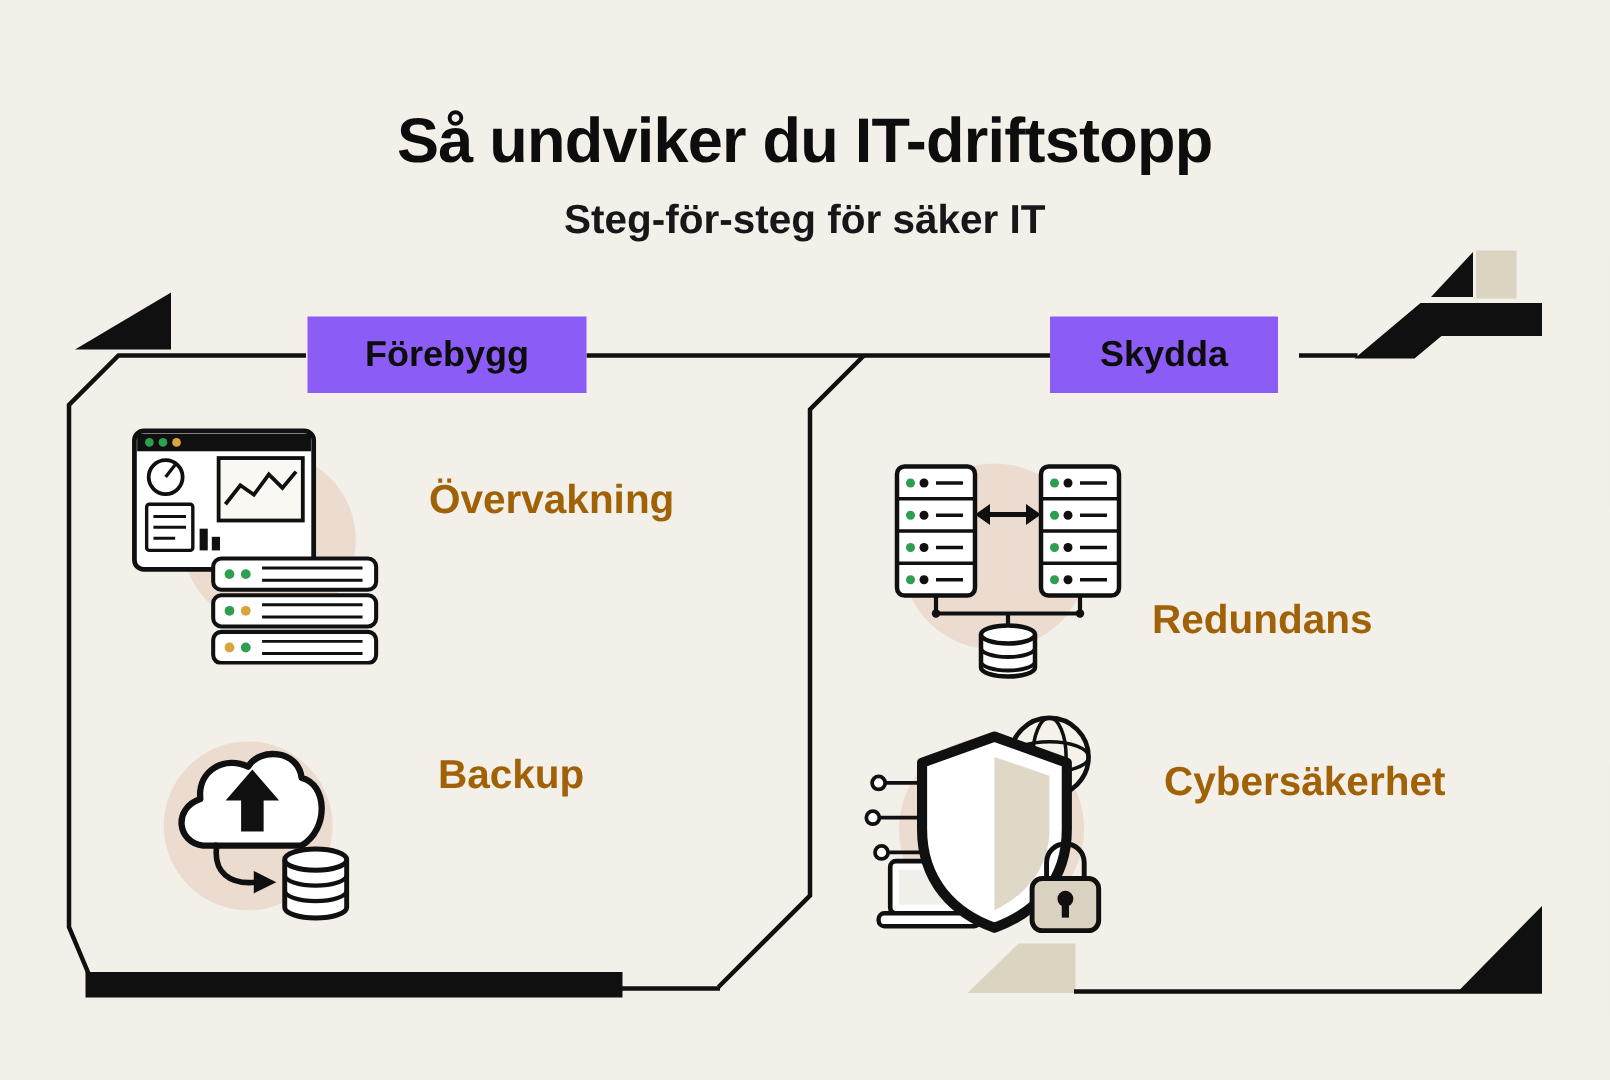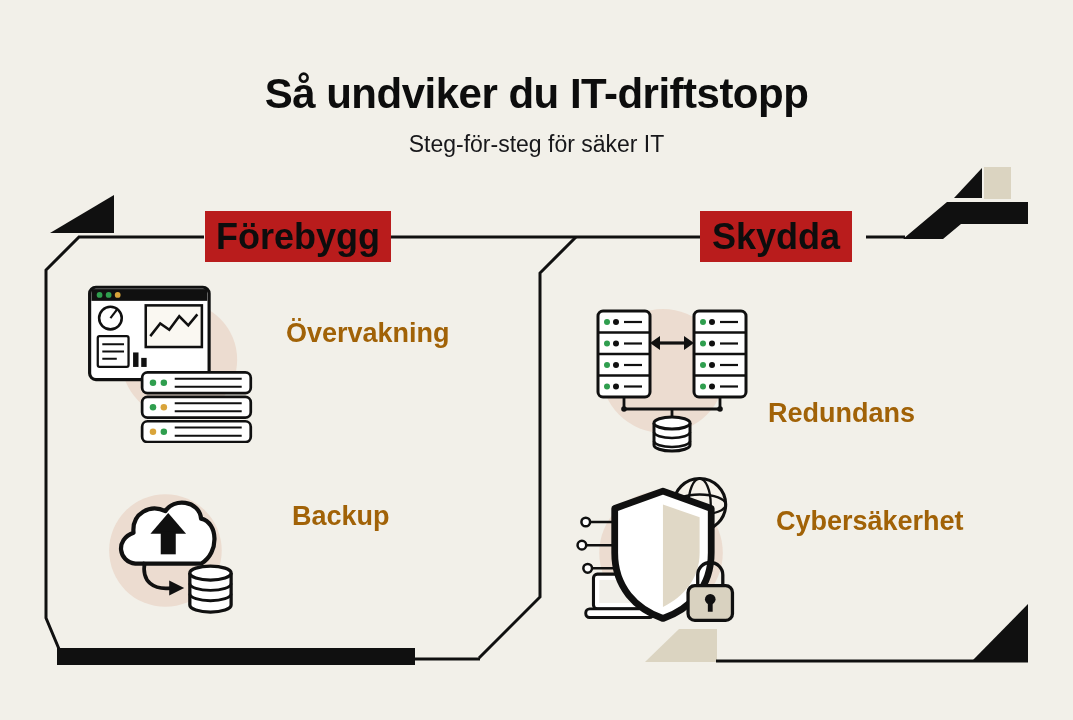--- a/index.html
+++ b/index.html
@@ -3,22 +3,22 @@
 <meta charset="utf-8">
 <style>
   * { margin:0; padding:0; box-sizing:border-box; }
   html,body { width:1073px; height:720px; }
   body { font-family:"Liberation Sans", sans-serif; background:#e9e7df; }
   .page { position:relative; width:1073px; height:720px; background:#f2f0e9; overflow:hidden; color:#101010; }
   .deco { position:absolute; left:0; top:0; }
   .title { position:absolute; top:70px; left:0; width:100%; text-align:center;
            font-size:42px; font-weight:800; letter-spacing:-0.5px; color:#0d0d0d; }
   .subtitle { position:absolute; top:131px; left:0; width:100%; text-align:center;
-              font-size:23px; font-weight:400; color:#17171a; }
-  .section-label { position:absolute; background:#b91c1c; font-size:36px; font-weight:700;
+              font-size:27px; font-weight:700; color:#17171a; }
+  .section-label { position:absolute; background:#8b5cf6; font-size:24px; font-weight:700;
                    display:flex; align-items:center; justify-content:center; color:#0d0d0d; }
   #label-forebygg { left:205px; top:211px; width:186px; height:51px; }
   #label-skydda   { left:700px; top:211px; width:152px; height:51px; }
   .item { position:absolute; display:flex; align-items:center; }
   .item-label { font-size:27px; font-weight:700; transform:translateY(-28px);
                 white-space:nowrap; color:#a16207; }
   #item-overvakning   { left:86px;  top:280px; gap:28px; }
   #item-backup        { left:92px;  top:468px; gap:40px; }
   #item-redundans     { left:578px; top:295px; gap:20px;align-items:flex-end; }
   #item-cybersakerhet { left:574px; top:466px; gap:26px; }

